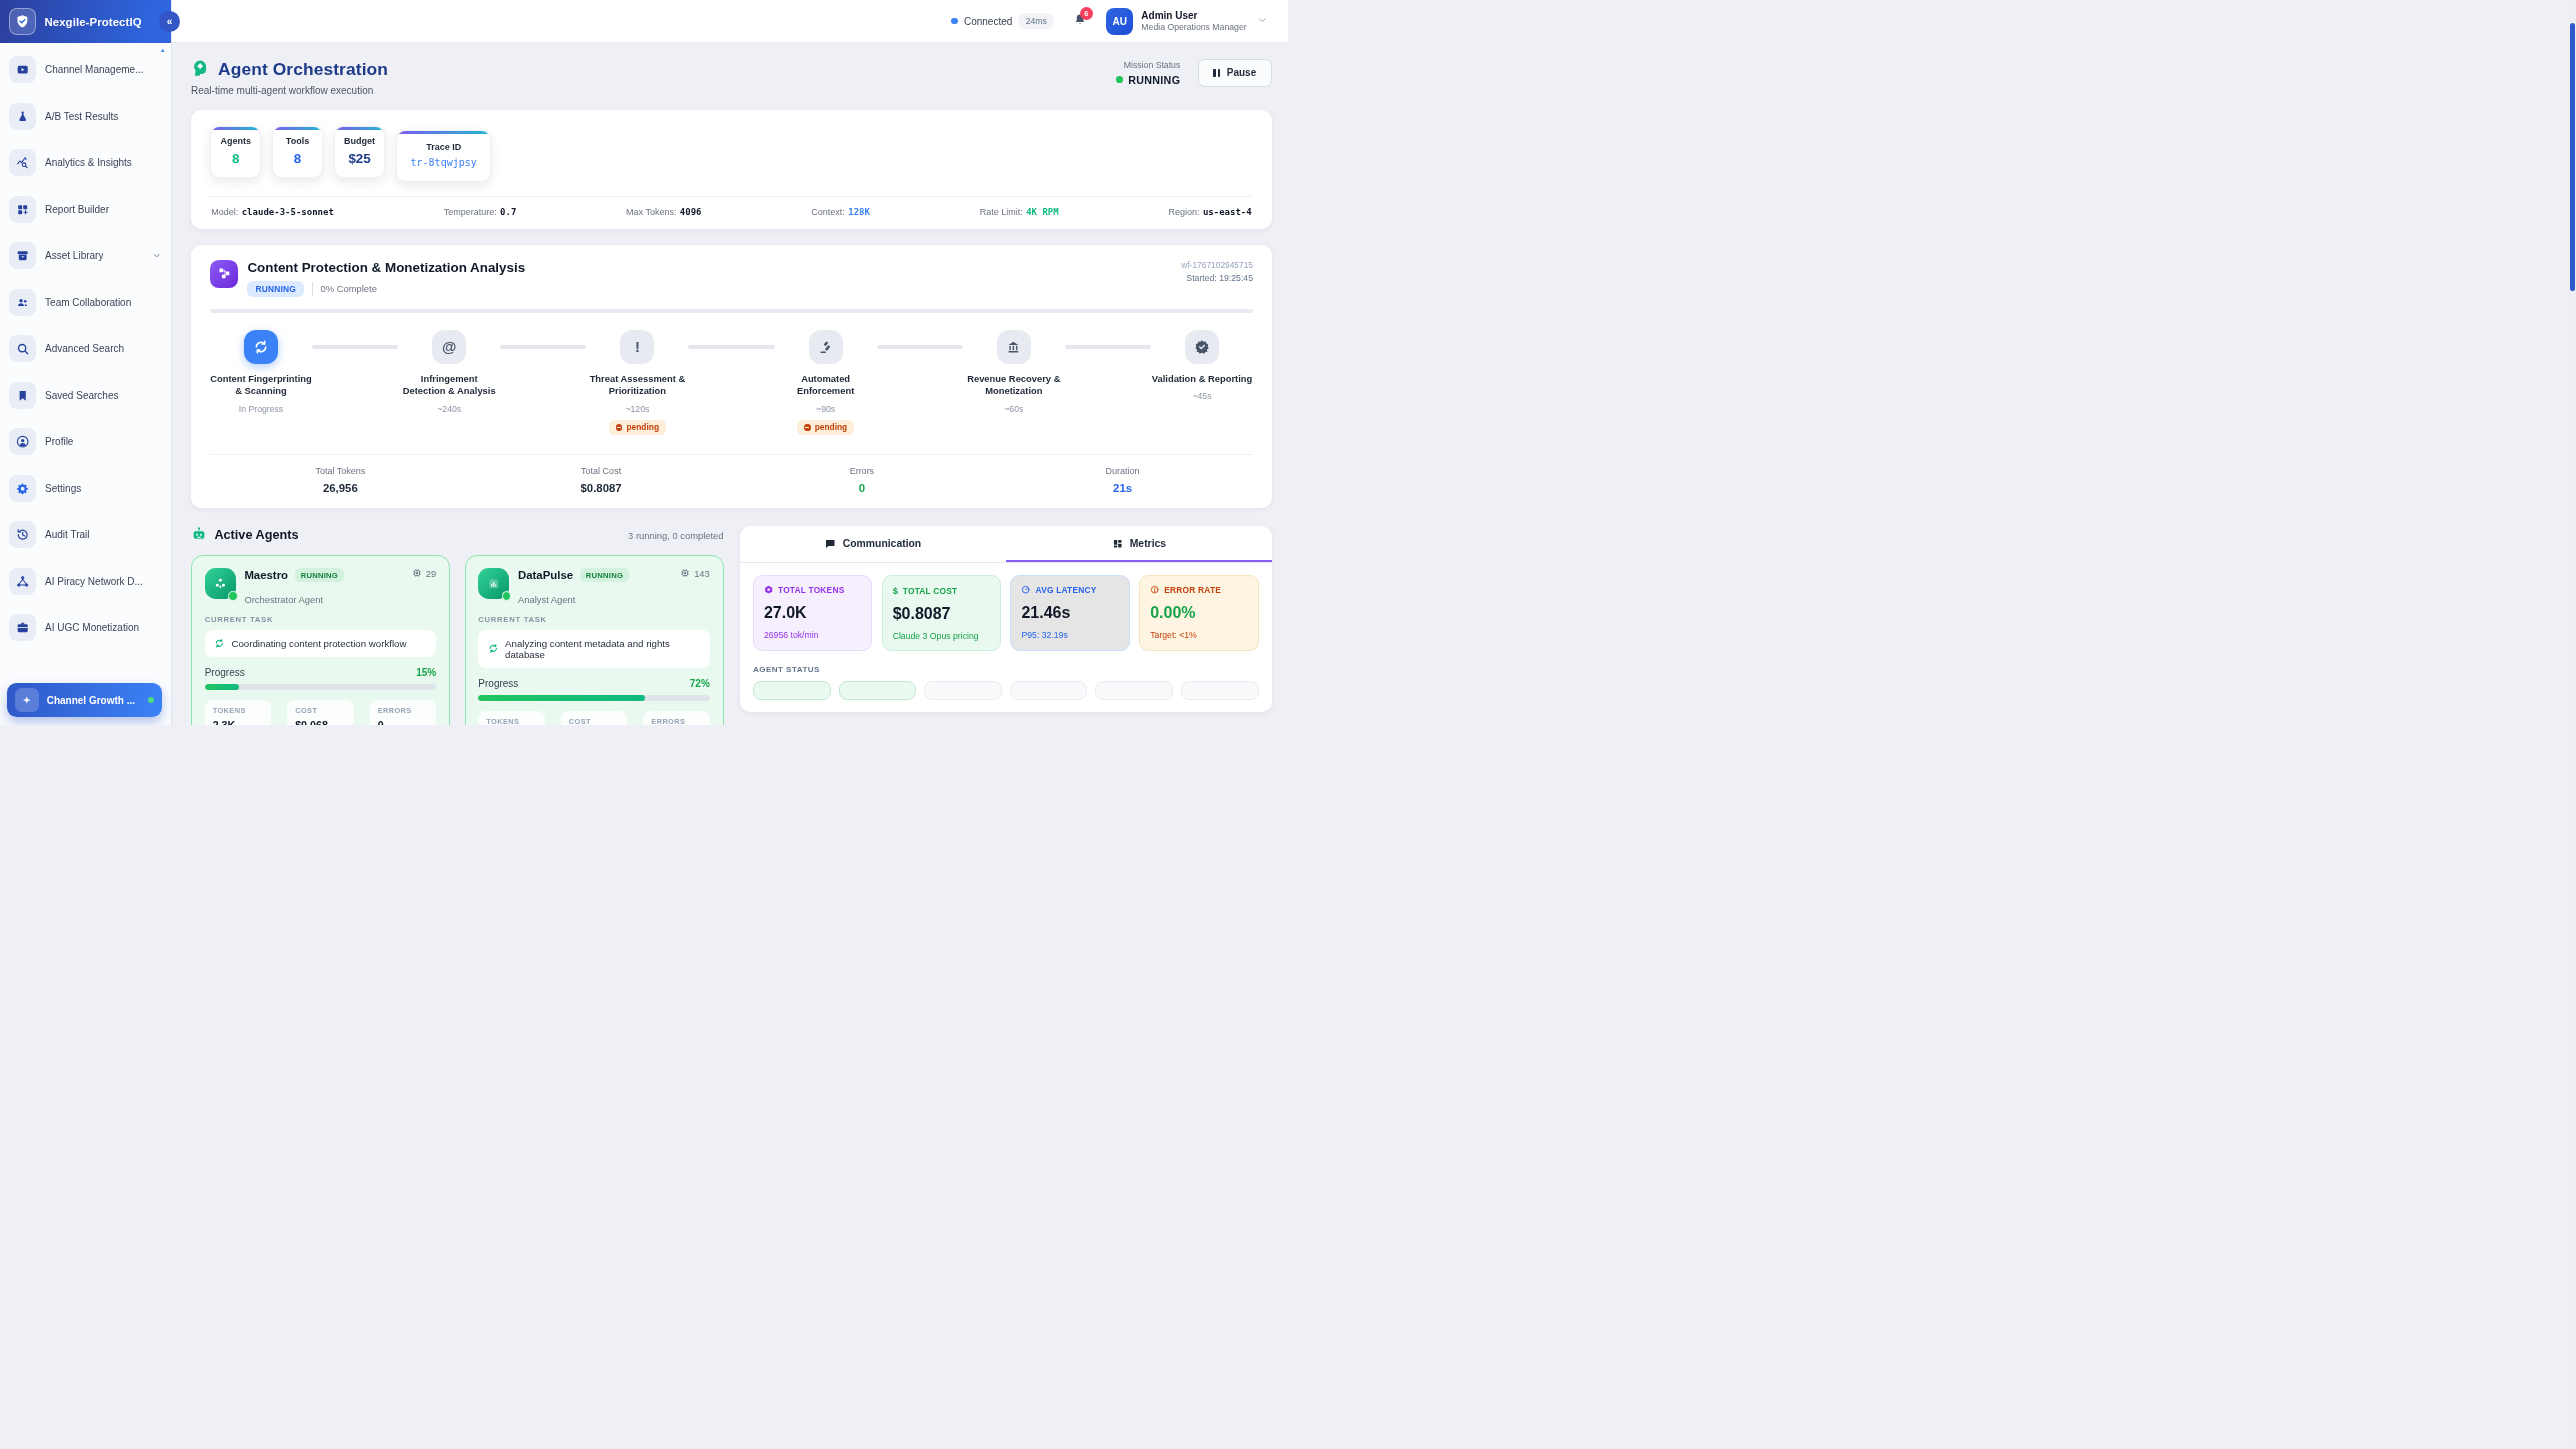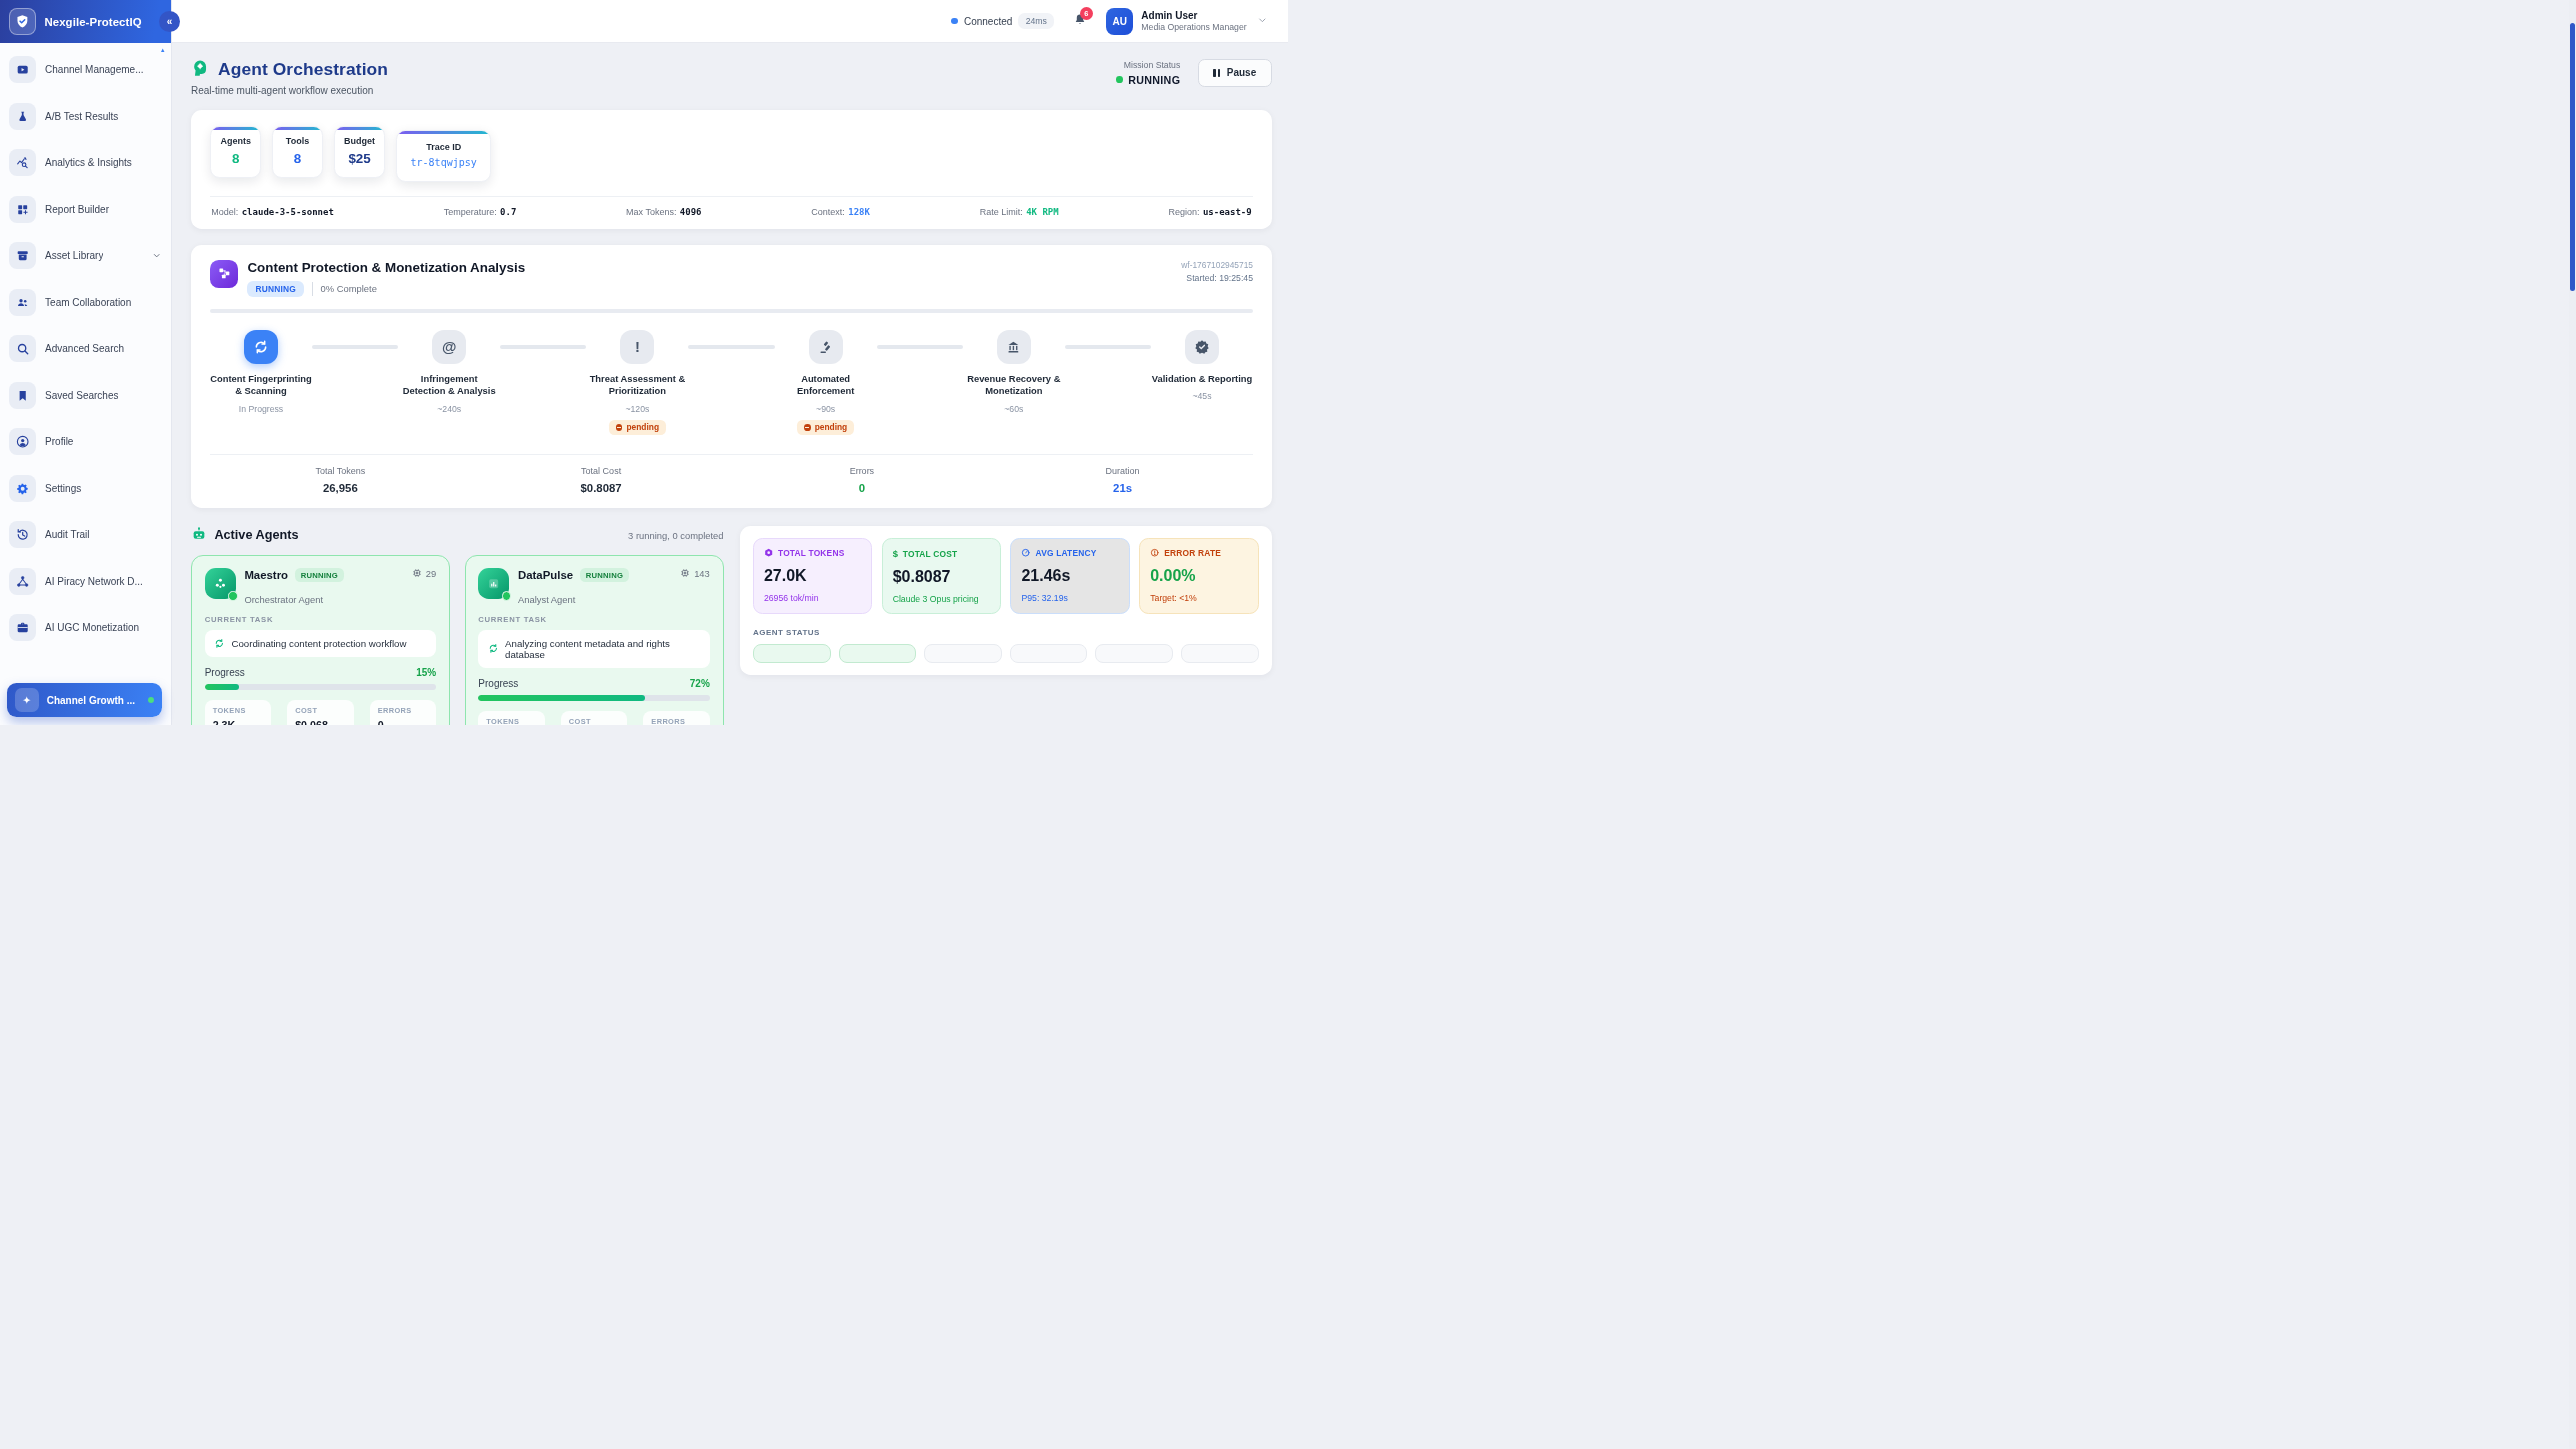--- a/index.html
+++ b/index.html
@@ -402,21 +402,21 @@
               <div class="chip-value v-trace">tr-8tqwjpsy</div>
             </div>
           </div>
         </div>
         <div class="config-row">
           <span class="cfg"><span>Model:</span><b>claude-3-5-sonnet</b></span>
           <span class="cfg"><span>Temperature:</span><b>0.7</b></span>
           <span class="cfg"><span>Max Tokens:</span><b>4096</b></span>
           <span class="cfg"><span>Context:</span><b class="v-blue">128K</b></span>
           <span class="cfg"><span>Rate Limit:</span><b class="v-green">4K RPM</b></span>
-          <span class="cfg"><span>Region:</span><b>us-east-9</b></span>
+          <span class="cfg"><span>Region:</span><b>us-east-4</b></span>
         </div>
       </section>
 
       <section class="card wf-card">
         <div class="wf-head">
           <div class="wf-left">
             <span class="wf-ico">
                 <svg width="14.8" height="14.8" viewBox="0 0 24 24" fill="currentColor">
                   <rect x="4" y="4" width="6" height="6" rx="1"></rect>
                   <rect x="14" y="9" width="6" height="6" rx="1"></rect>
@@ -676,20 +676,37 @@
                     <div class="ag-stat-label">ERRORS</div>
                     <div class="ag-stat-val">0</div>
                   </div>
               </div>
             </div>
 
           </div>
         </div>
 
         <div class="panel">
+          <div class="tabs">
+            <div class="tab">
+              <svg width="12" height="12" viewBox="0 0 24 24" fill="currentColor">
+                  <path d="M4 4h16a1 1 0 0 1 1 1v10a1 1 0 0 1-1 1H9l-5 4V5a1 1 0 0 1 1-1z"></path>
+                </svg>
+              <span>Communication</span>
+            </div>
+            <div class="tab active">
+              <svg width="11.4" height="11.4" viewBox="0 0 24 24" fill="currentColor">
+                  <rect x="4" y="4" width="7" height="10" rx="1"></rect>
+                  <rect x="13" y="4" width="7" height="6" rx="1"></rect>
+                  <rect x="4" y="16" width="7" height="4" rx="1"></rect>
+                  <rect x="13" y="12" width="7" height="8" rx="1"></rect>
+                </svg>
+              <span>Metrics</span>
+            </div>
+          </div>
 
 
           <div class="panel-body">
             <div class="metric-grid">
               <div class="metric purple">
                 <div class="m-label">
                     <svg width="9.4" height="9.4" viewBox="0 0 24 24" fill="currentColor">
                       <path d="M12 2l9 5v10l-9 5-9-5V7z"></path>
                       <circle cx="12" cy="12" r="3.4" fill="#f6effe"></circle>
                     </svg>

